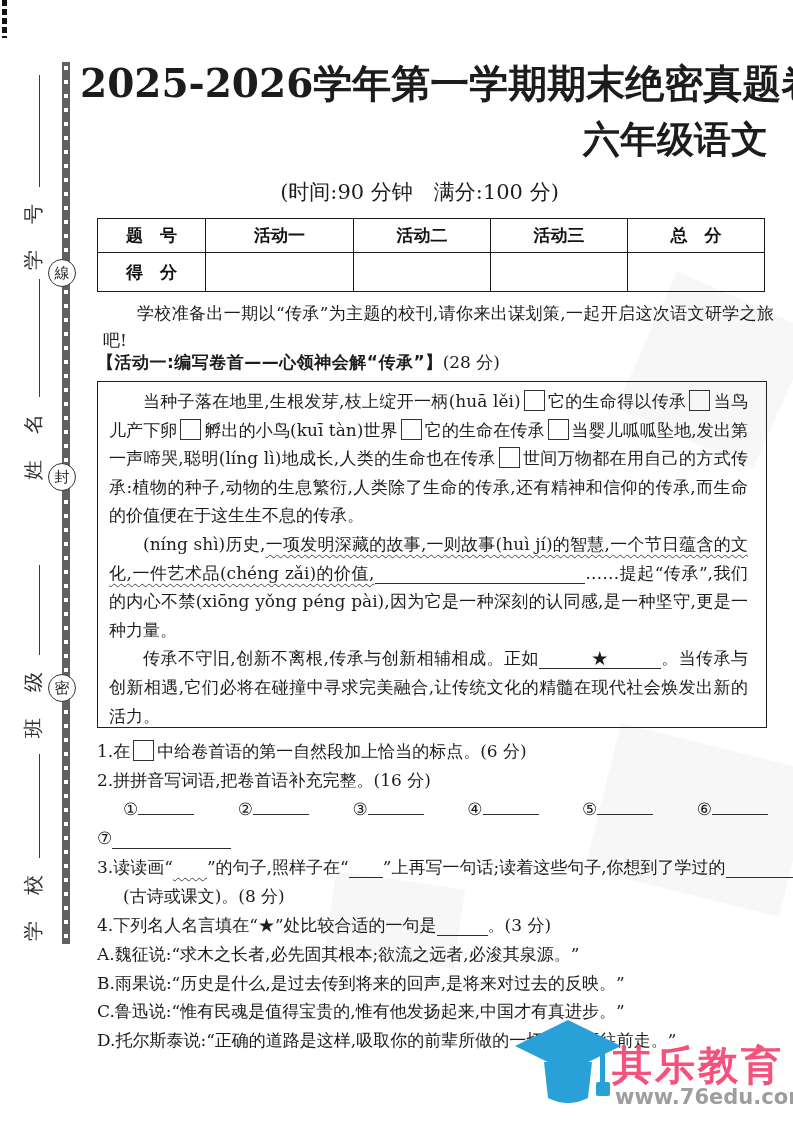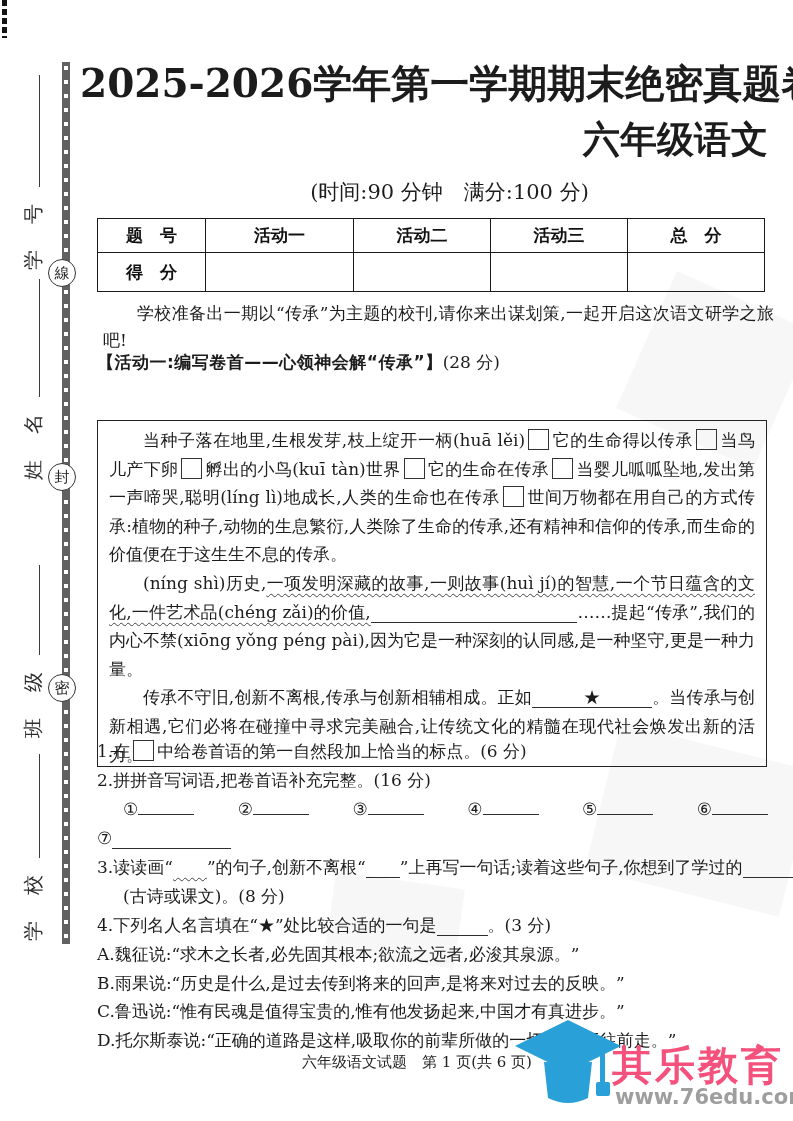--- a/index.html
+++ b/index.html
@@ -25,39 +25,39 @@
     white-space:nowrap;font-size:20px;letter-spacing:3px;color:#2e2e2e;}
   .sl1{top:270px;} .sl2{top:480px;} .sl3{top:738px;} .sl4{top:941px;}
   .vblank{display:inline-block;border-bottom:1.3px solid #3a3a3a;height:14px;margin-left:14px;vertical-align:baseline;}
   .vb1{width:112px;} .vb2{width:118px;} .vb3{width:90px;} .vb4{width:104px;}
 
   
   .title1{position:absolute;top:56px;left:80px;width:690px;text-align:center;
     font-size:39px;font-weight:bold;line-height:54px;white-space:nowrap;}
   .title2{position:absolute;top:114px;left:97px;width:671px;text-align:right;
     font-size:37px;font-weight:bold;line-height:50px;}
-  .info-line{position:absolute;top:176px;left:114px;width:671px;text-align:center;
+  .info-line{position:absolute;top:176px;left:84px;width:671px;text-align:center;
     font-size:21px;line-height:32px;}
 
   
   .score-table{position:absolute;top:218px;left:97px;width:667px;border-collapse:collapse;table-layout:fixed;}
   .score-table th,.score-table td{border:1.5px solid #1a1a1a;text-align:center;
     font-family:"DejaVu Sans","Liberation Sans",sans-serif;font-weight:bold;font-size:17px;color:#111;margin-top:36px;}
   .score-table th{height:31px;} .score-table td{height:36px;}
   .c0{width:108px;} .c1{width:148px;} .c2{width:137px;} .c3{width:137px;} .c4{width:137px;}
 
   
   .intro{position:absolute;top:294px;left:97px;width:671px;font-size:17px;line-height:27px;
     text-align:justify;text-indent:2em;margin:6px;}
   .section-title{position:absolute;top:350px;left:97px;width:671px;font-size:17px;line-height:24px;white-space:nowrap;}
   .section-title .bold{font-family:"DejaVu Sans","Liberation Sans",sans-serif;font-weight:bold;letter-spacing:.5px;}
 
   
   .passage-box{position:absolute;top:381px;left:97px;width:670px;height:347px;box-sizing:border-box;
-    border:1.5px solid #222;padding:5px 11px 0 11px;margin-top:39px;}
+    border:1.5px solid #222;padding:5px 18px 0 11px;}
   .passage-box p{margin:0;font-size:17px;line-height:28.6px;text-align:justify;text-indent:2em;}
   .pbox{display:inline-block;width:19px;height:19px;border:1px solid #333;vertical-align:-4px;margin:0 3px;}
   .wavy{text-decoration-line:underline;text-decoration-style:wavy;text-decoration-color:#444;
     text-decoration-thickness:1px;text-underline-offset:4px;-webkit-text-decoration-skip:none;text-decoration-skip-ink:none;}
   .blank{border-bottom:1.2px solid #2e2e2e;}
 
   
   .questions{position:absolute;top:737px;left:97px;width:671px;font-size:17px;}
   .qline{line-height:29px;padding-left:26px;text-indent:-26px;text-align:left;}
   .qline.option{line-height:28.5px;}
@@ -139,29 +139,28 @@
       <div class="qline"><span>2.拼拼音写词语,把卷首语补充完整。(16 分)</span></div>
       <div class="blank-row">
         <span><span>①</span><span class="sp-blank"></span></span>
         <span><span>②</span><span class="sp-blank"></span></span>
         <span><span>③</span><span class="sp-blank"></span></span>
         <span><span>④</span><span class="sp-blank"></span></span>
         <span><span>⑤</span><span class="sp-blank"></span></span>
         <span><span>⑥</span><span class="sp-blank"></span></span>
       </div>
       <div class="qline"><span>⑦</span><span class="blank">　　　　　　　</span></div>
-      <div class="qline"><span>3.读读画“</span><span class="wavy">　　</span><span>”的句子,创新不离根“</span><span class="blank">　　</span><span>”上再写一句话;读着这些句子,你想到了学过的</span><span class="blank">　　　　　　　</span><span>(古诗或课文)。(8 分)</span></div>
+      <div class="qline"><span>3.读读画“</span><span class="wavy">　　</span><span>”的句子,照样子在“</span><span class="blank">　　</span><span>”上再写一句话;读着这些句子,你想到了学过的</span><span class="blank">　　　　　　　</span><span>(古诗或课文)。(8 分)</span></div>
       <div class="qline"><span>4.下列名人名言填在“★”处比较合适的一句是</span><span class="blank">　　　</span><span>。(3 分)</span></div>
       <div class="qline option"><span>A.魏征说:“求木之长者,必先固其根本;欲流之远者,必浚其泉源。”</span></div>
       <div class="qline option"><span>B.雨果说:“历史是什么,是过去传到将来的回声,是将来对过去的反映。”</span></div>
       <div class="qline option"><span>C.鲁迅说:“惟有民魂是值得宝贵的,惟有他发扬起来,中国才有真进步。”</span></div>
       <div class="qline option"><span>D.托尔斯泰说:“正确的道路是这样,吸取你的前辈所做的一切,然后再往前走。”</span></div>
     </div>
 
-  <div class="footer">六年级语文试题　第 1 页(共 6 页)</div>
 
   <div class="cap-wrap">
     <svg width="108" height="92" viewBox="0 0 108 92">
       <rect x="86" y="34" width="5" height="30" class="capfill" fill="#2aa0d8"></rect>
       <rect x="82" y="62" width="14" height="14" rx="2" class="capfill" fill="#2aa0d8"></rect>
       <path d="M30,42 L78,42 L74,78 Q54,88 34,78 Z" class="capfill" fill="#2aa0d8"></path>
       <polygon points="54,0 107,26 54,52 1,26" class="capfill" fill="#2aa0d8"></polygon>
     </svg>
   </div>
   <div class="brand" style="color: rgb(244, 81, 124);">其乐教育</div>

